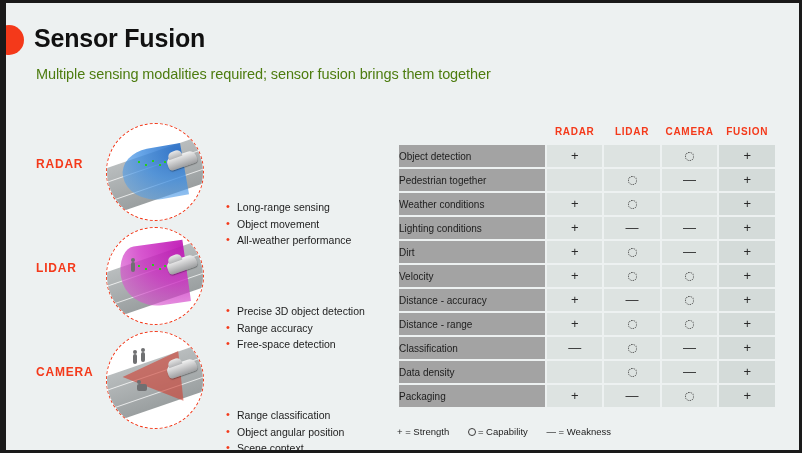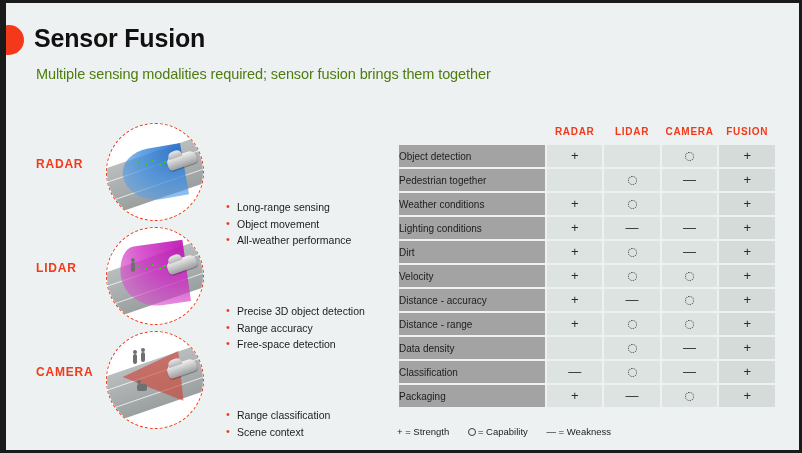--- a/index.html
+++ b/index.html
@@ -286,20 +286,21 @@
     <div class="mod-circle">
       <div class="road"></div>
       <div class="cone camera-cone"></div>
       <div class="ped" style="left:26px; top:22px;"></div>
       <div class="ped" style="left:34px; top:20px;"></div>
       <div class="ped" style="left:30px; top:52px; height:7px; width:10px; border-radius:2px;"></div>
       <div class="car"></div>
     </div>
     <div class="bullets">
       <div class="bullet">Range classification</div>
+      <div class="bullet">Object angular position</div>
       <div class="bullet">Scene context</div>
     </div>
   </div>
 
   <div id="matrix">
     <table>
       <thead>
         <tr>
           <th class="rowhead-blank"></th>
           <th>RADAR</th>
@@ -359,29 +360,29 @@
             <td class="mark fusion"><span class="sym-plus">+</span></td>
           </tr>
           <tr>
             <td class="rowlabel">Distance - range</td>
             <td class="mark"><span class="sym-plus">+</span></td>
             <td class="mark"><span class="sym-circle"></span></td>
             <td class="mark"><span class="sym-circle"></span></td>
             <td class="mark fusion"><span class="sym-plus">+</span></td>
           </tr>
           <tr>
+            <td class="rowlabel">Classification</td>
+            <td class="mark"><span class="sym-minus">—</span></td>
+            <td class="mark"><span class="sym-circle"></span></td>
+            <td class="mark"><span class="sym-minus">—</span></td>
+            <td class="mark fusion"><span class="sym-plus">+</span></td>
+          </tr>
+          <tr>
             <td class="rowlabel">Data density</td>
             <td class="mark">&nbsp;</td>
-            <td class="mark"><span class="sym-circle"></span></td>
-            <td class="mark"><span class="sym-minus">—</span></td>
-            <td class="mark fusion"><span class="sym-plus">+</span></td>
-          </tr>
-          <tr>
-            <td class="rowlabel">Classification</td>
-            <td class="mark"><span class="sym-minus">—</span></td>
             <td class="mark"><span class="sym-circle"></span></td>
             <td class="mark"><span class="sym-minus">—</span></td>
             <td class="mark fusion"><span class="sym-plus">+</span></td>
           </tr>
           <tr>
             <td class="rowlabel">Packaging</td>
             <td class="mark"><span class="sym-plus">+</span></td>
             <td class="mark"><span class="sym-minus">—</span></td>
             <td class="mark"><span class="sym-circle"></span></td>
             <td class="mark fusion"><span class="sym-plus">+</span></td>

